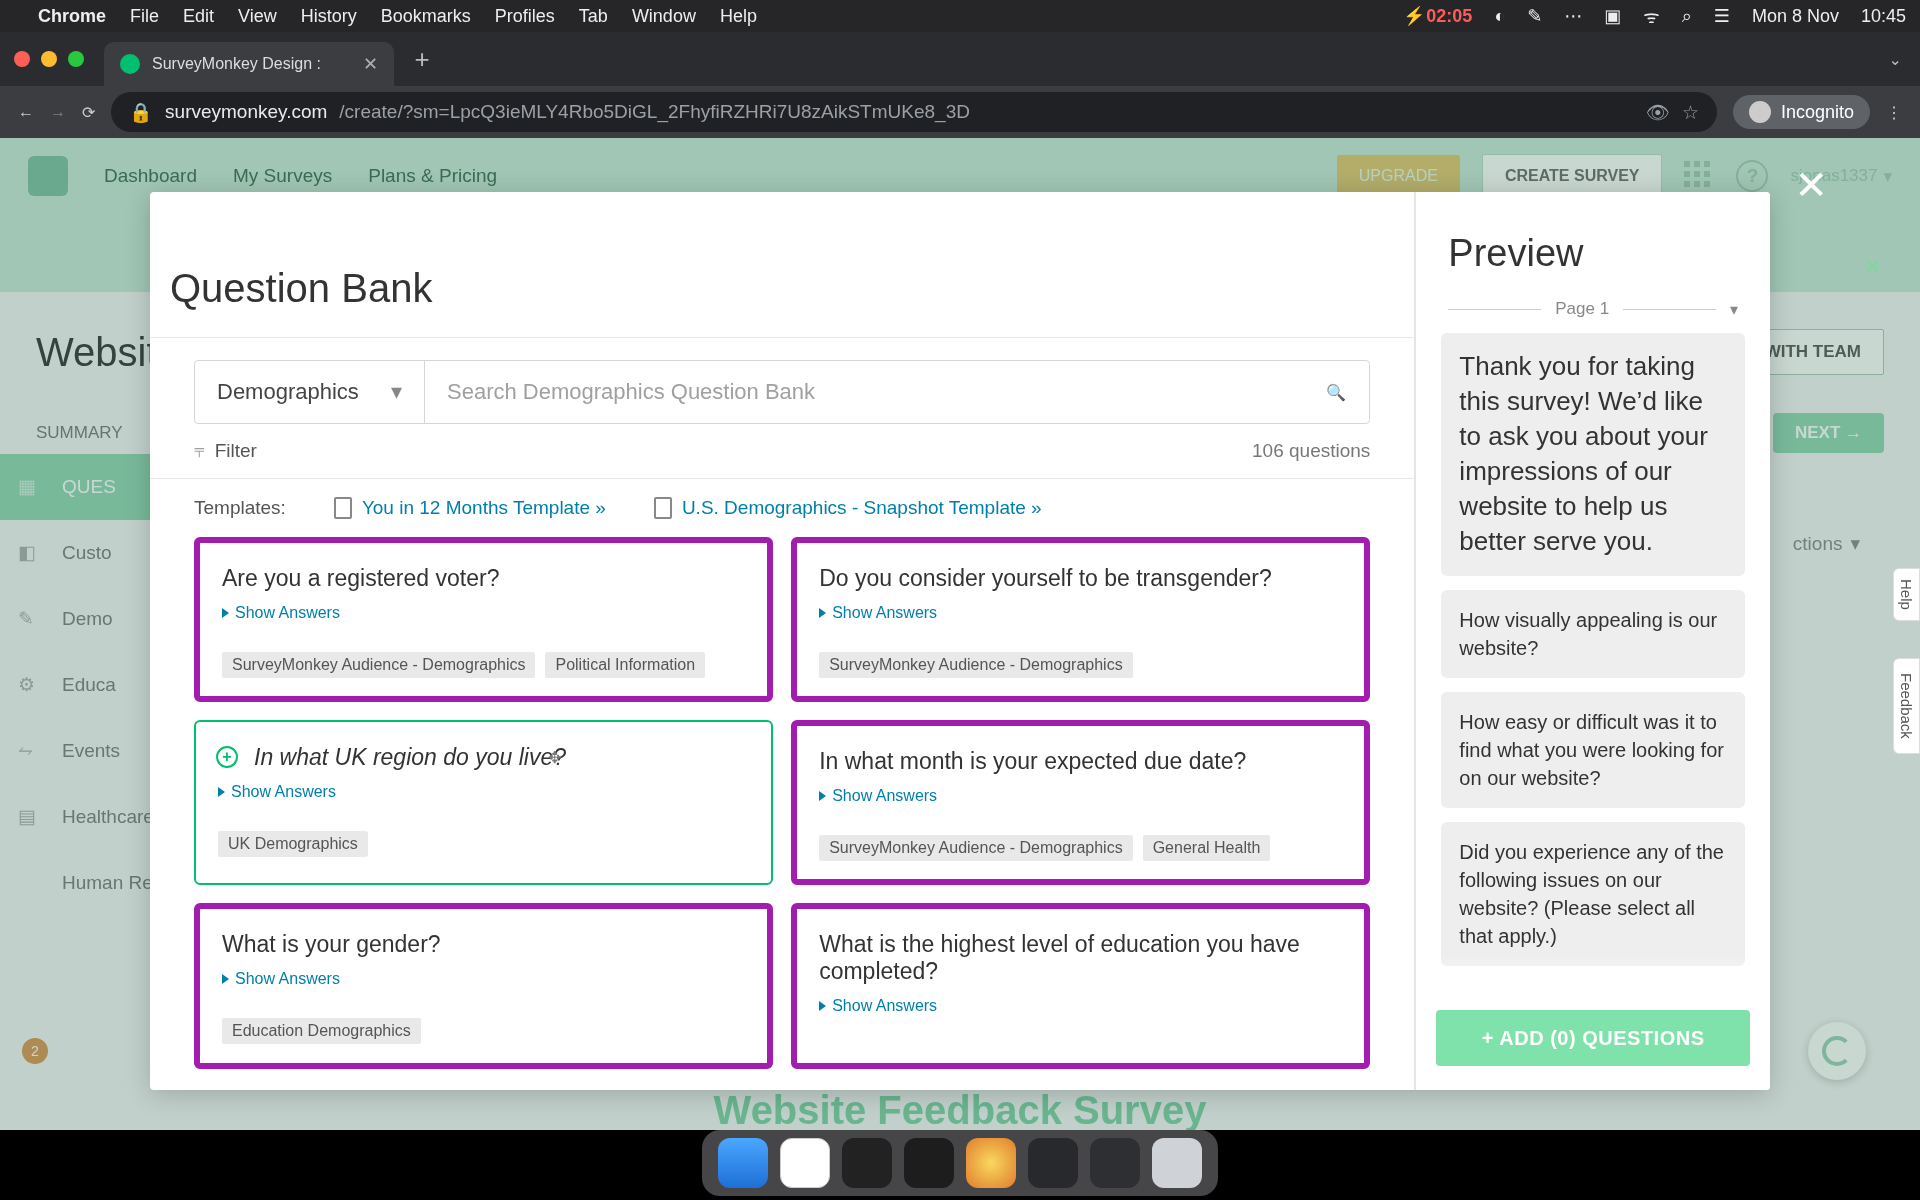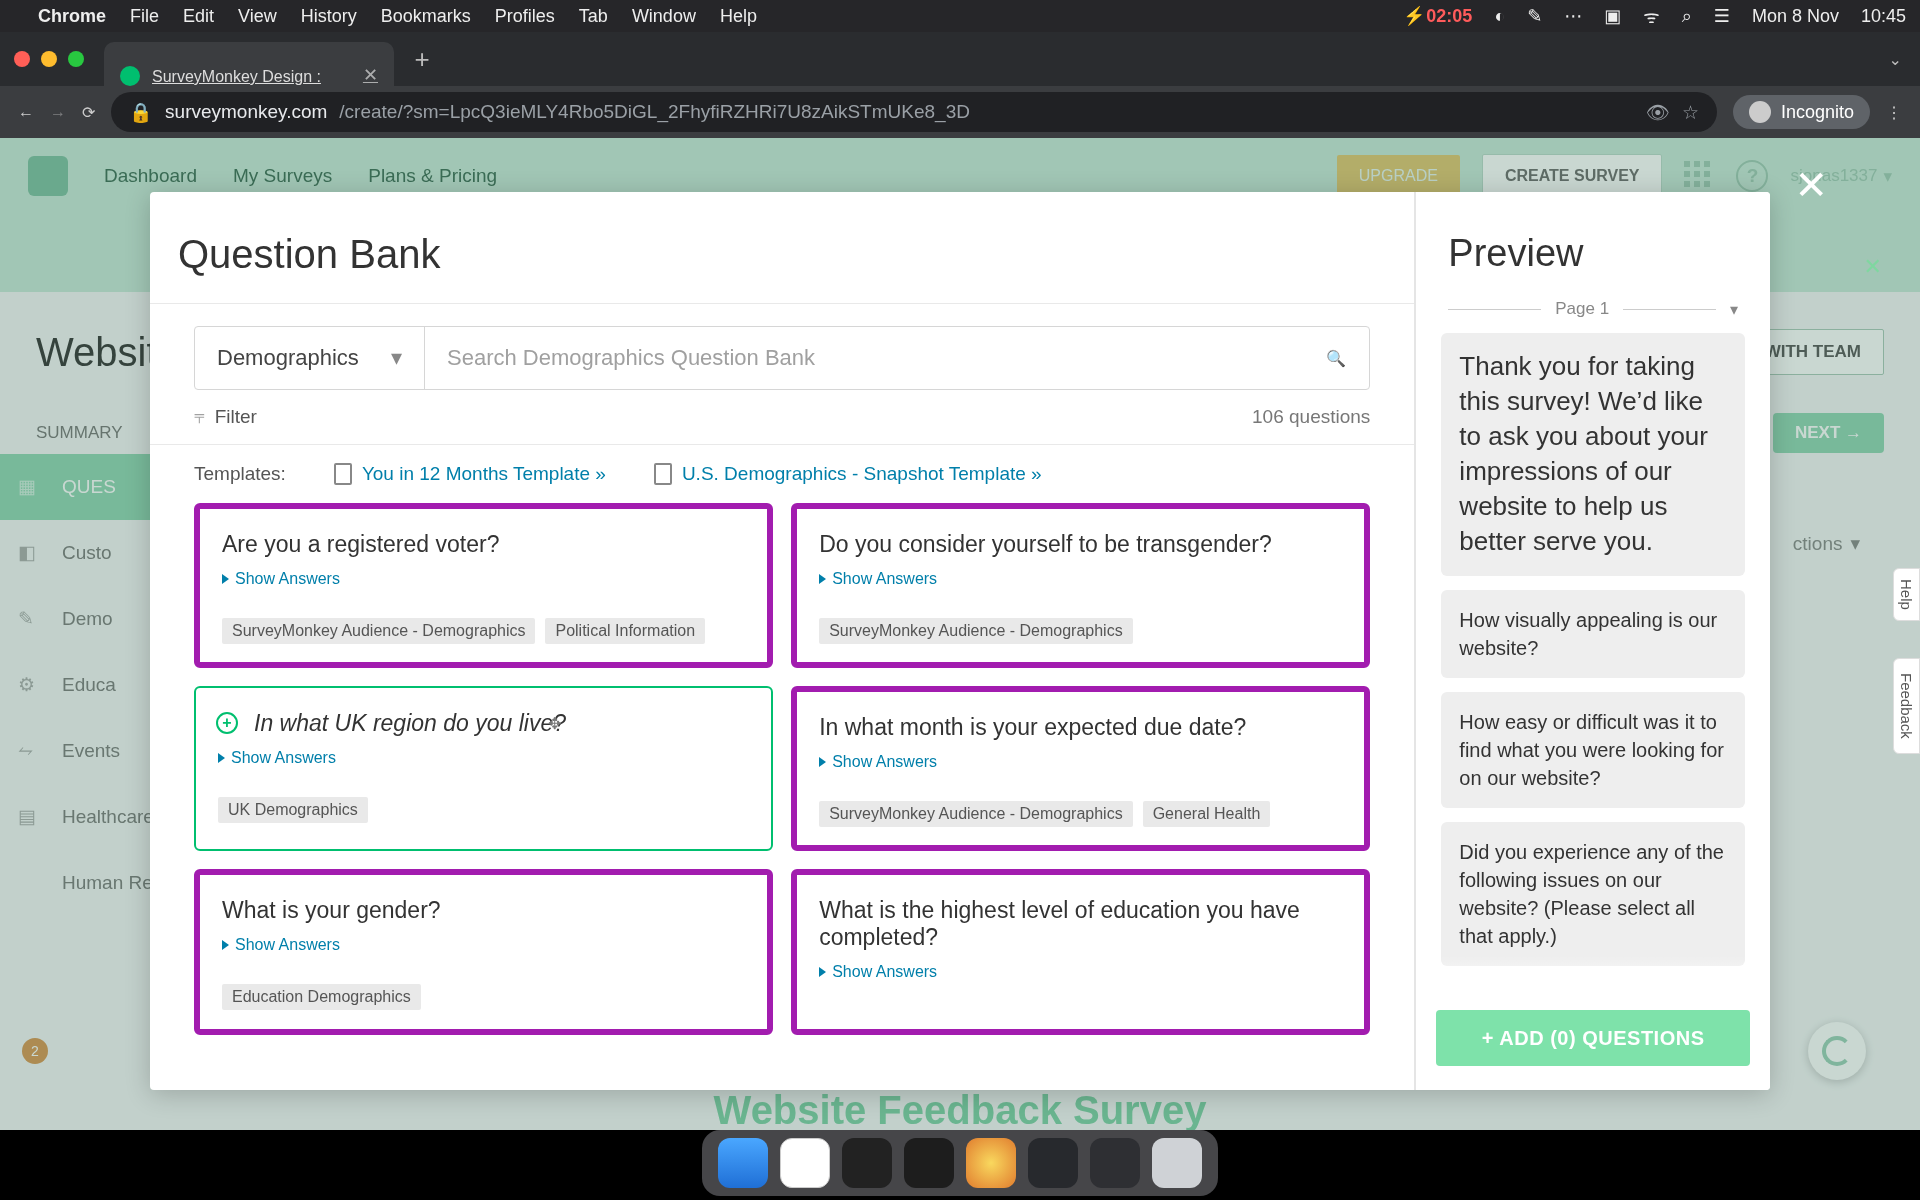--- a/index.html
+++ b/index.html
@@ -12,21 +12,21 @@
   .mac-menubar .right { gap:22px; }
   .mac-menubar .apple { font-size:20px; }
   .mac-menubar .app { font-weight:600; }
   .mac-menubar .bat { color:#ff5b5b; font-weight:700; }
 
   
   .tabstrip { background:#2a2c2f; height:54px; display:flex; align-items:flex-end; padding-left:14px; }
   .traffic { display:flex; gap:11px; align-self:center; margin-right:20px; }
   .traffic span { width:16px; height:16px; border-radius:50%; }
   .tl-r{background:#ff5f57;} .tl-y{background:#febc2e;} .tl-g{background:#28c840;}
-  .tab { background:#3b3d40; height:44px; border-radius:10px 10px 0 0; display:flex; align-items:flex-end; gap:12px; padding:0 16px; color:#ddd; min-width:290px;text-decoration:underline; }
+  .tab { background:#3b3d40; height:44px; border-radius:10px 10px 0 0; display:flex; align-items:center; gap:12px; padding:0 16px; color:#ddd; min-width:290px; }
   .tab .favicon { width:20px; height:20px; background:#00bf6f; border-radius:50%; }
   .tab .x { margin-left:auto; font-size:18px; opacity:.7; }
   .newtab { width:36px; height:36px; color:#bbb; font-size:26px; display:flex; align-items:center; justify-content:center; margin-left:10px; align-self:center; }
   .tab-caret { margin-left:auto; align-self:center; color:#bbb; margin-right:18px; }
 
   .addrbar { background:#3b3d40; height:52px; display:flex; align-items:center; gap:16px; padding:0 18px; color:#ccc; }
   .omnibox { flex:1; background:#202124; height:40px; border-radius:20px; display:flex; align-items:center; padding:0 18px; gap:12px; color:#9aa0a6; font-size:19px; }
   .omnibox .host { color:#e8eaed; }
   .incog { background:#5f6368; color:#fff; border-radius:20px; padding:6px 16px; display:flex; align-items:center; gap:10px; font-size:18px; }
   .incog .mask { width:22px;height:22px;background:#ccc;border-radius:50%; position:relative; }
@@ -59,21 +59,21 @@
   .bg-title-center{ position:absolute; left:50%; transform:translateX(-50%); top:950px; color:#7cd0a5; font-size:40px; font-weight:700; }
 
   
   .overlay{ position:absolute; inset:0; background:rgba(60,110,90,0.28); }
   .close-x{ position:absolute; top:24px; right:92px; color:#fff; font-size:40px; font-weight:300; cursor:pointer; }
   .feedback-tab{ position:absolute; right:0; top:520px; writing-mode:vertical-rl; background:#fff; border:1px solid #ddd; padding:14px 4px; border-radius:6px 0 0 6px; font-size:15px; color:#555;}
   .help-tab{ position:absolute; right:0; top:430px; writing-mode:vertical-rl; background:#fff; border:1px solid #ddd; padding:10px 4px; border-radius:6px 0 0 6px; font-size:15px; color:#555;}
 
   .modal{ position:absolute; left:150px; right:150px; top:54px; bottom:40px; background:#fff; display:flex; border-radius:4px; overflow:hidden; box-shadow:0 4px 26px rgba(0,0,0,.2); }
   .m-main{ flex:1 1 auto; display:flex; flex-direction:column; border-right:2px solid #e5e5e5; min-width:0; }
-  .m-head{ padding:40px 28px 26px; border-bottom:1px solid #e9e9e9; }
+  .m-head{ padding:40px 20px 26px; border-bottom:1px solid #e9e9e9;margin-top:34px; }
   .m-head h1{ font-size:40px; font-weight:500; color:#333; }
   .m-search{ padding:22px 44px 0; }
   .srow{ display:flex; border:1px solid #d6d6d6; border-radius:4px; height:64px; }
   .srow .cat{ width:230px; border-right:1px solid #d6d6d6; display:flex; align-items:center; padding:0 22px; font-size:22px; color:#444; justify-content:space-between;}
   .srow .cat .cv{ color:#888; }
   .srow input{ flex:1; border:0; outline:0; font-size:22px; padding:0 22px; color:#0f766e; }
   .srow input::placeholder{ color:#a0a0a0; }
   .srow .mag{ width:66px; display:flex; align-items:center; justify-content:center; color:#555;}
   .frow{ display:flex; align-items:center; padding:16px 44px 16px; color:#555; font-size:19px; border-bottom:1px solid #e9e9e9;}
   .frow .funnel{ margin-right:10px; opacity:.55; }

